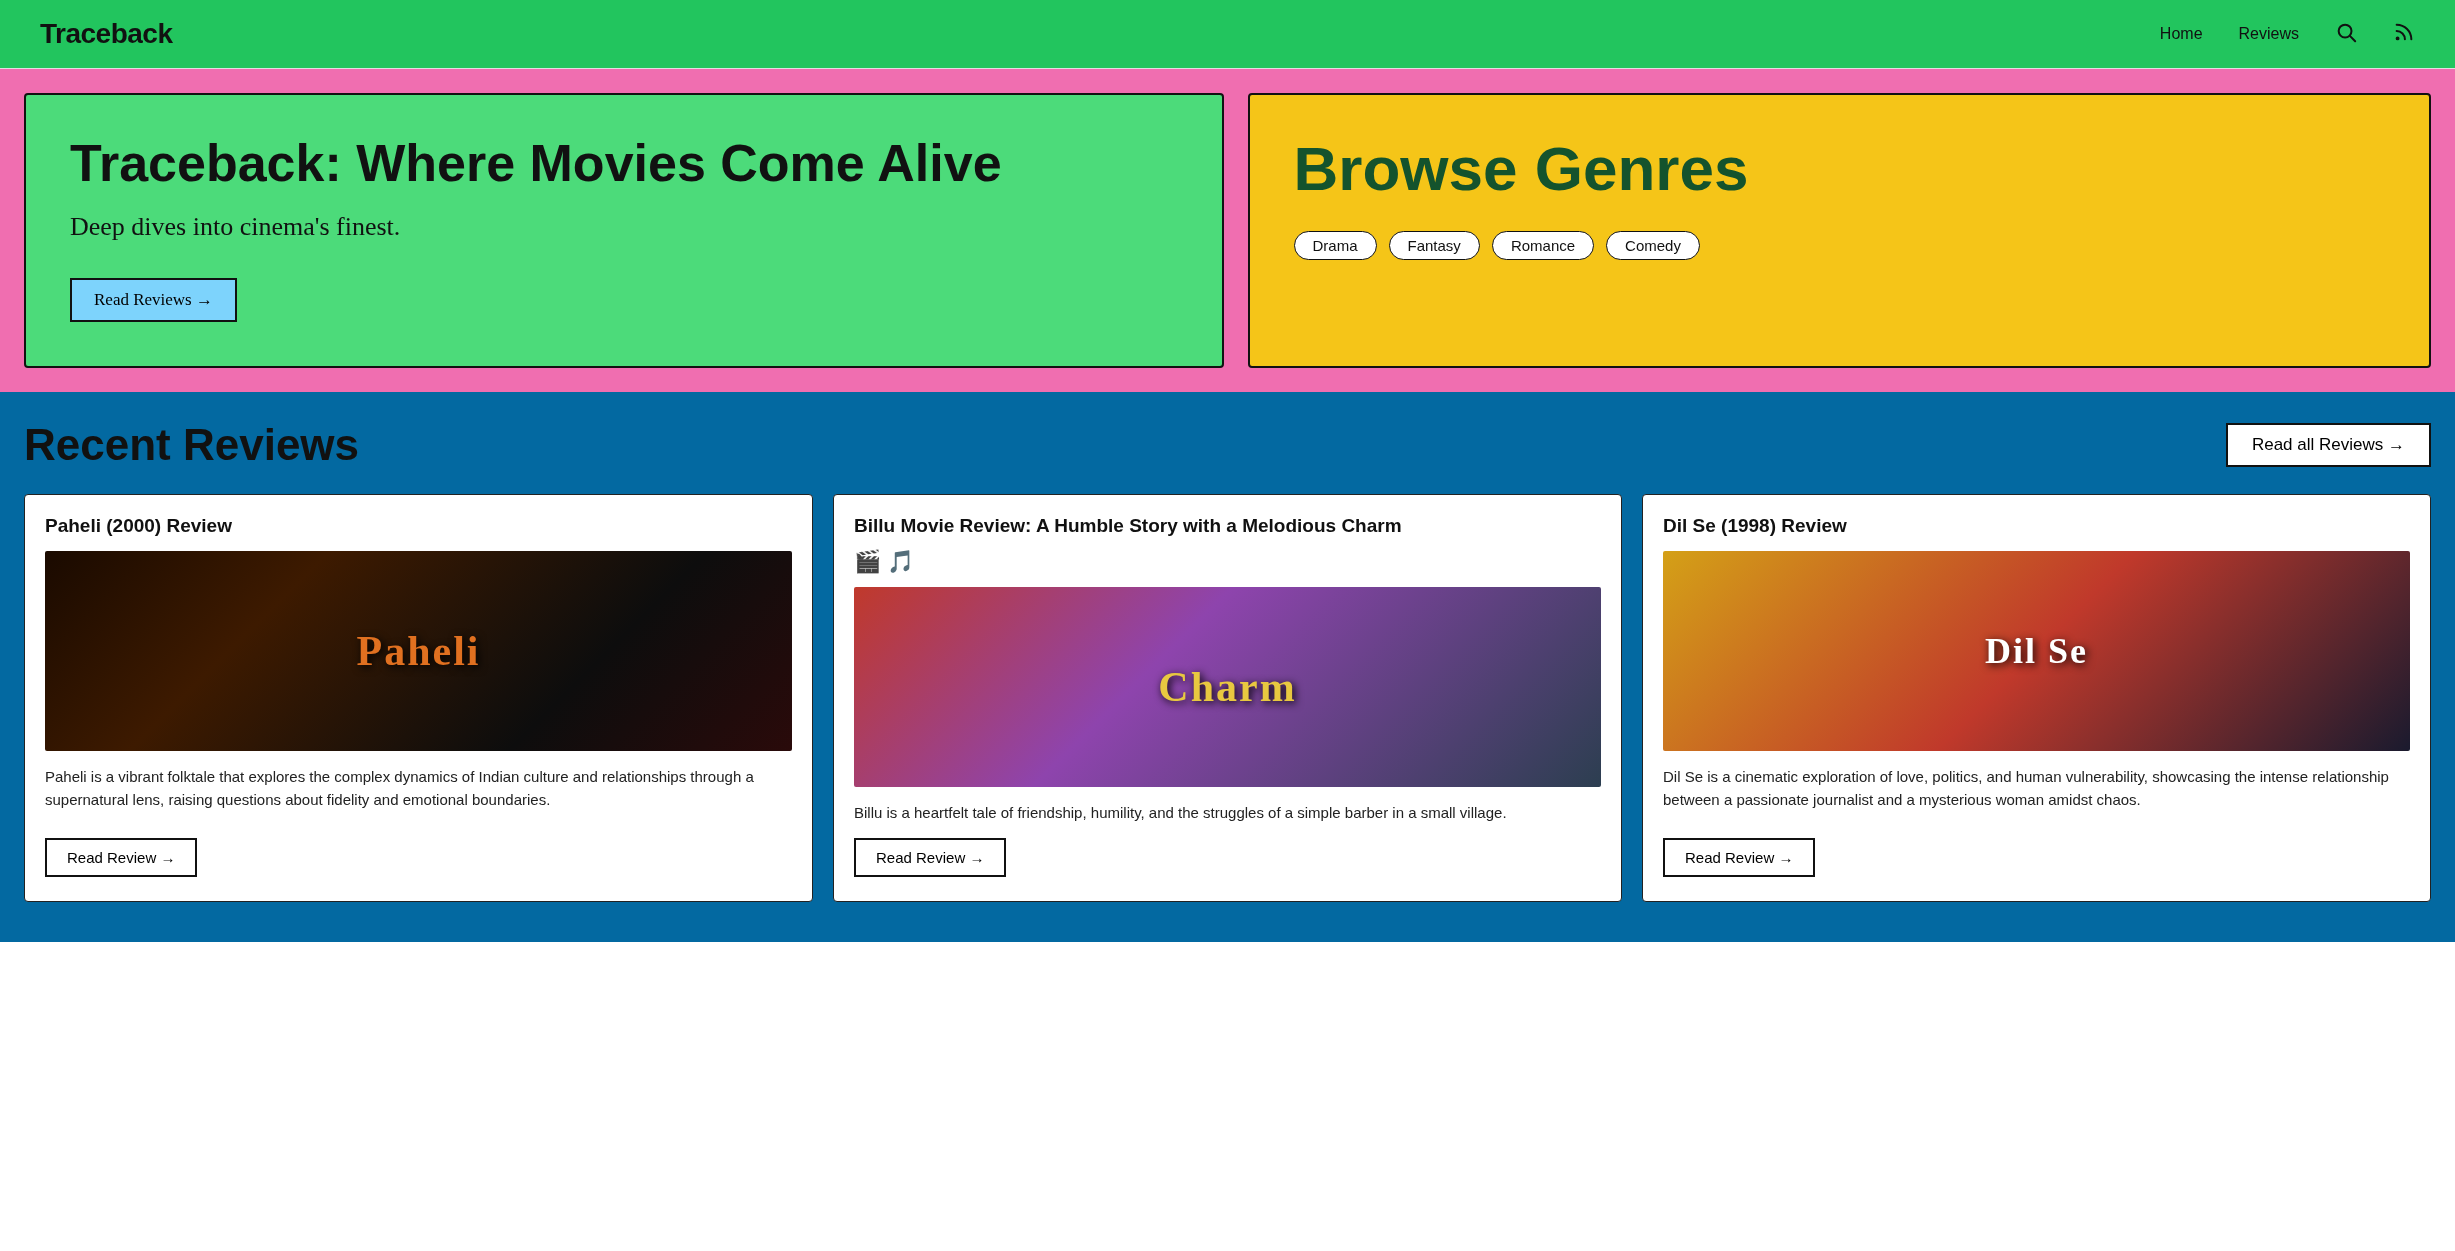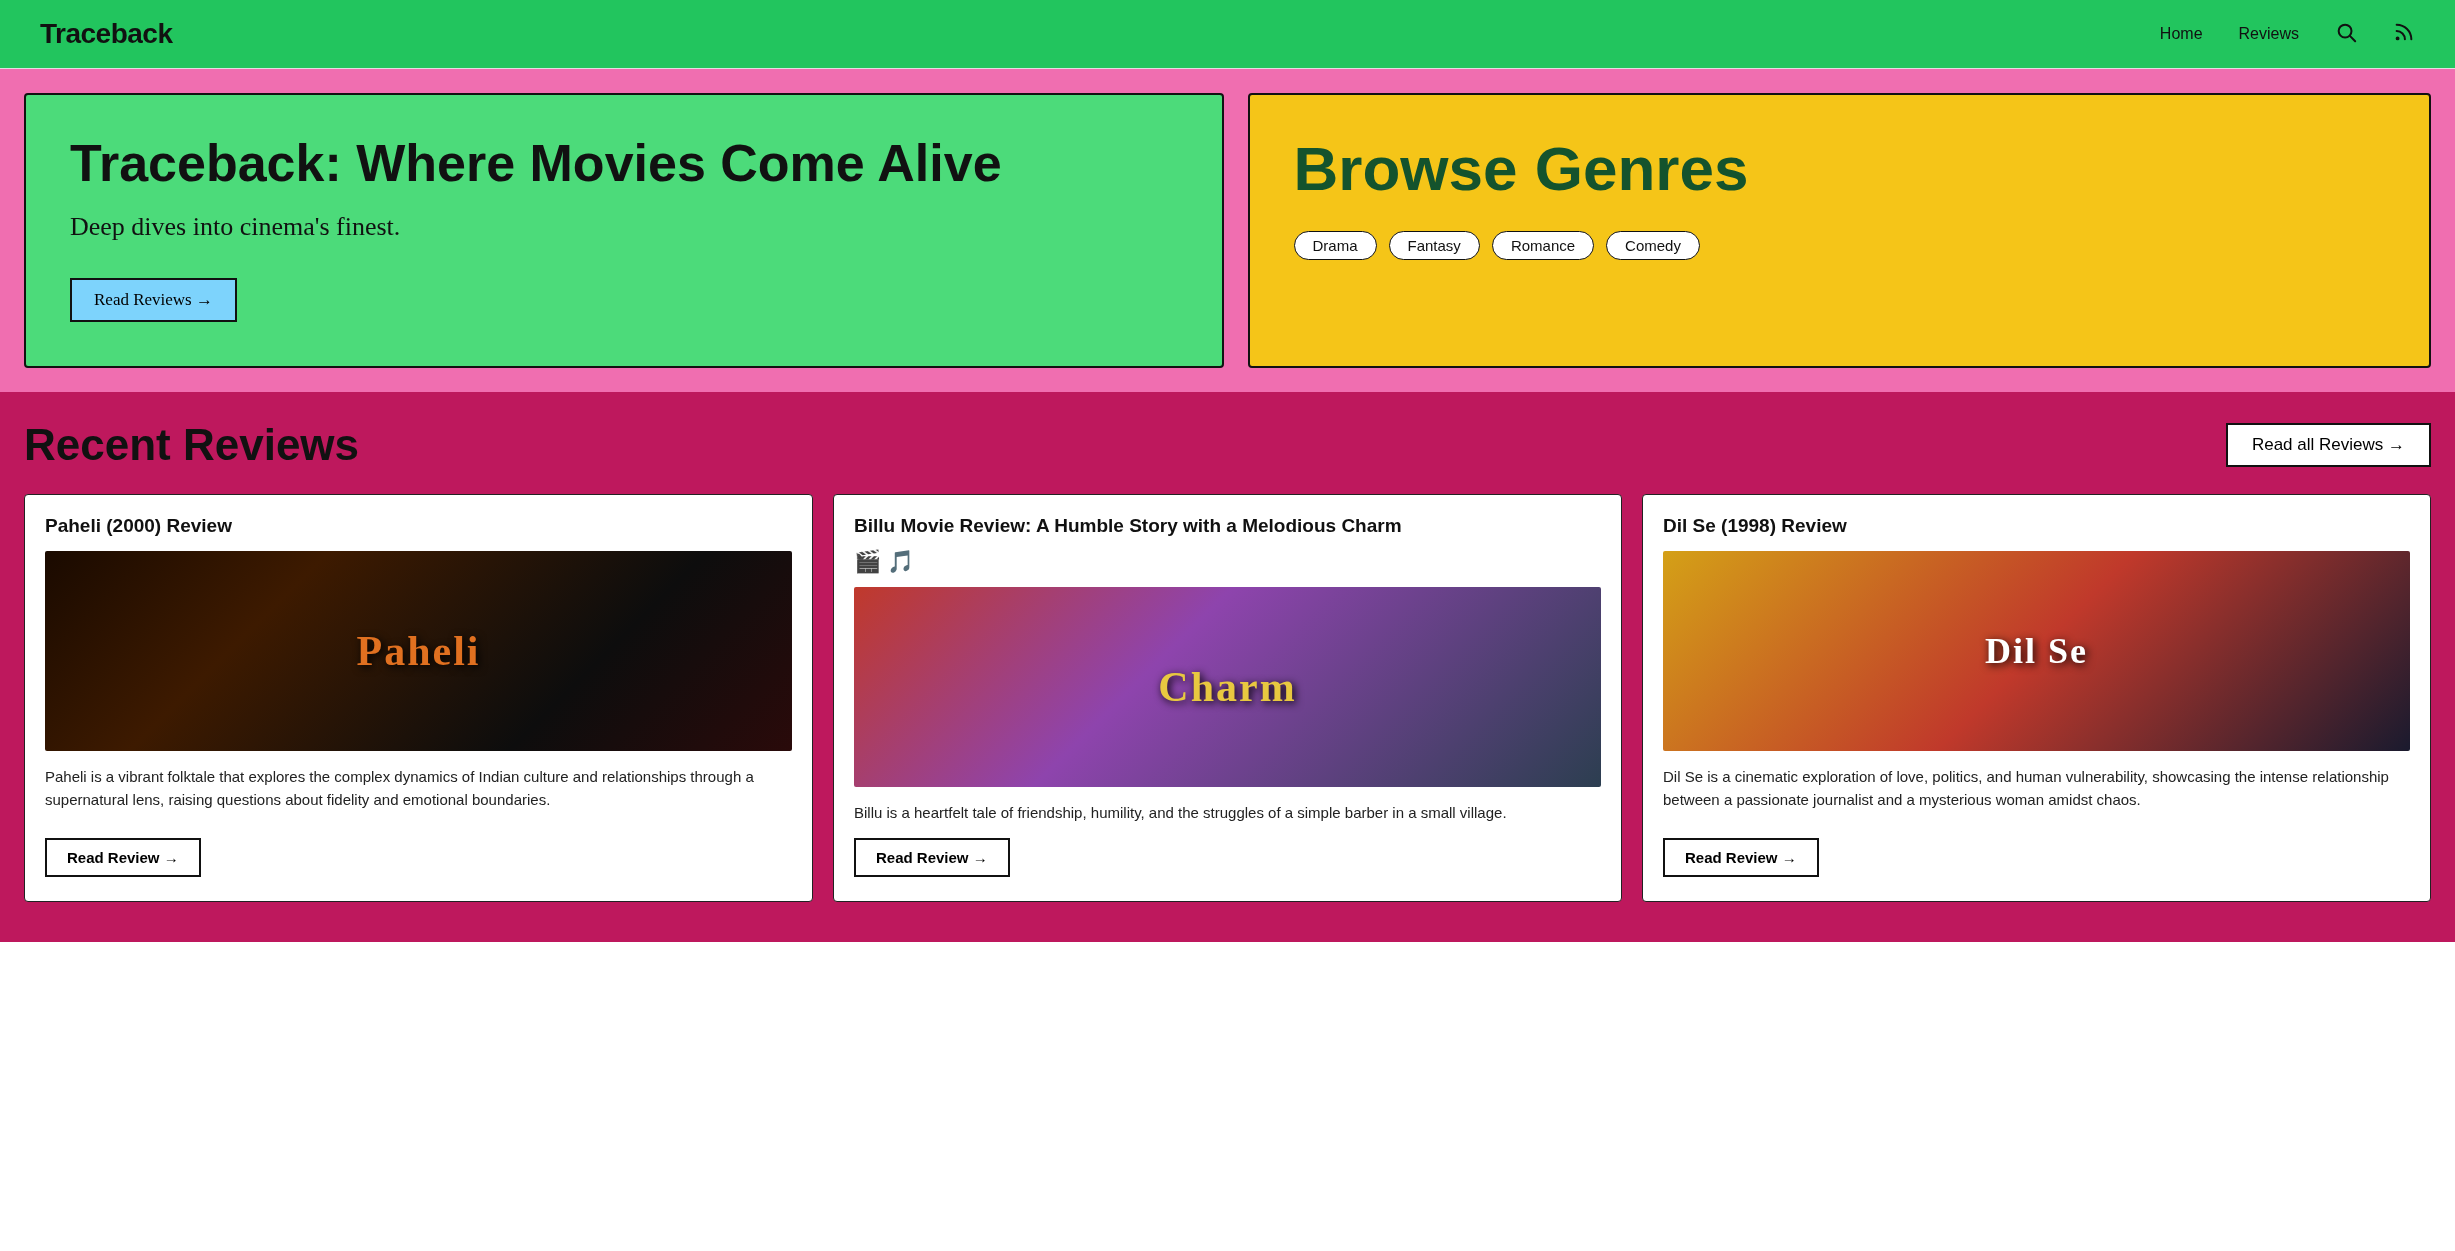--- a/index.html
+++ b/index.html
@@ -111,21 +111,21 @@
       background: #fff;
       padding: 5px 18px;
       font-size: 15px;
       font-family: Arial, sans-serif;
       cursor: pointer;
       color: #111;
     }
 
     
     .reviews-section {
-      background: #be185d;
+      background: #0369a1;
       padding: 28px 24px 40px 24px;
     }
     .reviews-header {
       display: flex;
       align-items: center;
       justify-content: space-between;
       margin-bottom: 24px;
     }
     .reviews-title {
       font-size: 44px;
@@ -219,21 +219,20 @@
     .card-btn {
       display: inline-block;
       border: 2px solid #111;
       background: #fff;
       padding: 9px 20px;
       font-size: 15px;
       font-family: Arial, sans-serif;
       cursor: pointer;
       align-self: flex-start;
       margin-top: auto;
-      font-weight: bold;
     }
   </style>
 </head>
 <body>
 
 <nav>
   <span class="nav-logo">Traceback</span>
   <div class="nav-right">
     <a class="nav-link">Home</a>
     <a class="nav-link">Reviews</a>

